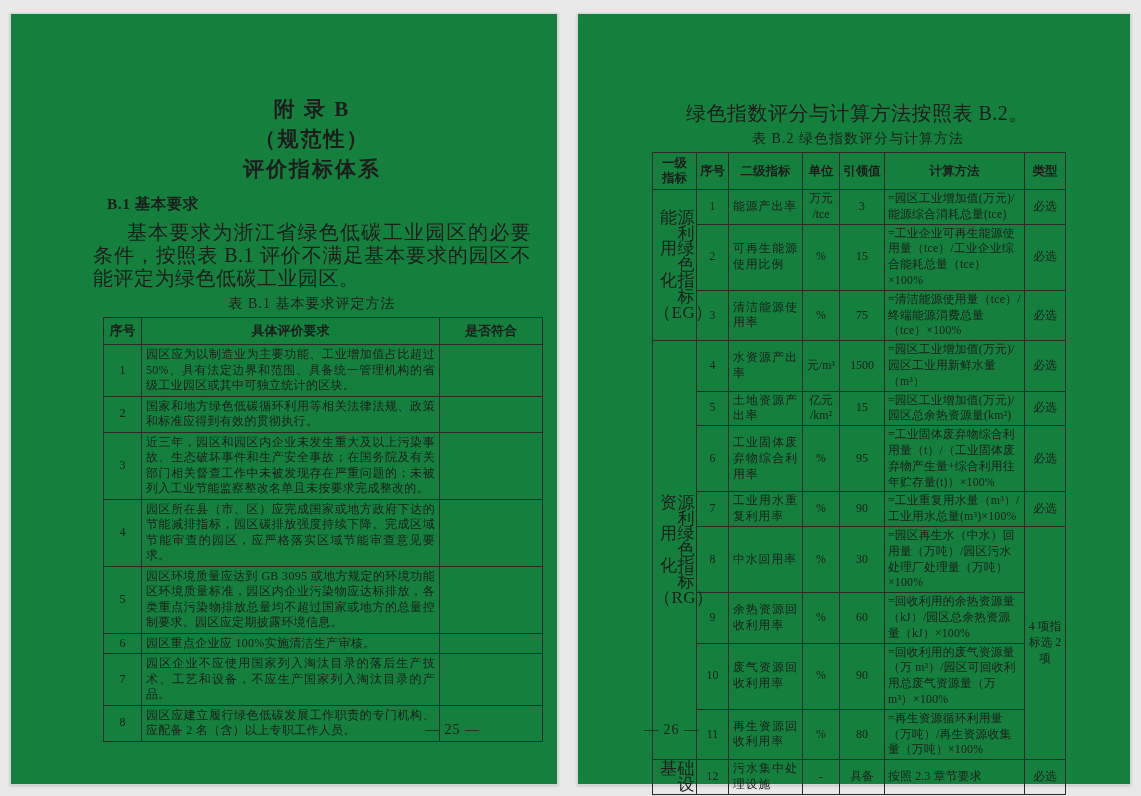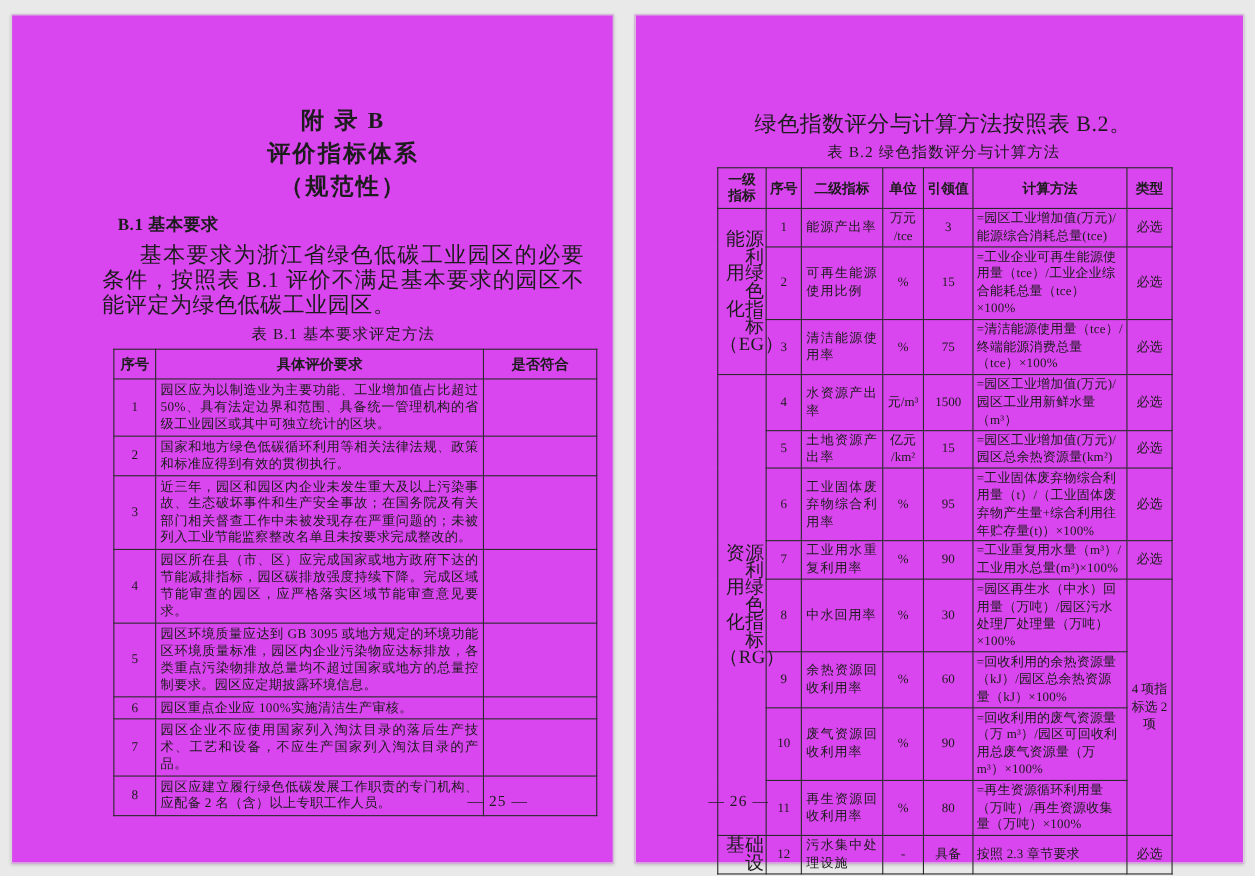--- a/index.html
+++ b/index.html
@@ -4,21 +4,21 @@
 <style>
   html,body{margin:0;padding:0;}
   body{
     width:1141px;height:796px;overflow:hidden;
     background:#e9e9e9;
     font-family:"Liberation Serif","DejaVu Serif",serif;
     color:#1c1c1c;
   }
   .canvas{position:relative;width:1141px;height:796px;}
   .page{
-    position:absolute;top:13px;height:772px;background:#d946ef;
+    position:absolute;top:13px;height:772px;background:#15803d;
     border:1px solid #d5d5d5;box-sizing:border-box;
     box-shadow:0 1px 3px rgba(0,0,0,.18);
   }
   .page-left{left:10px;width:548px;}
   .page-right{left:577px;width:554px;}
 
   .content-l{padding:80px 26px 0 82px;}
   .content-r{padding:82px 66px 0 74px;}
 
   .app-title{text-align:center;font-weight:bold;font-size:21px;line-height:30px;letter-spacing:2px;}
@@ -53,22 +53,22 @@
 </style>
 </head>
 <body>
 
 <div class="canvas">
 
   <div class="page page-left">
     <div class="content-l">
       <div class="app-title">
         <div>附 录 B</div>
+        <div>（规范性）</div>
         <div>评价指标体系</div>
-        <div>（规范性）</div>
       </div>
       <div class="sec-heading">B.1 基本要求</div>
       <p class="para">基本要求为浙江省绿色低碳工业园区的必要条件，按照表 B.1 评价不满足基本要求的园区不能评定为绿色低碳工业园区。</p>
       <div class="caption">表 B.1 基本要求评定方法</div>
 
       <table class="tbl tbl-b1">
         <colgroup>
             <col style="width:38px">
             <col style="width:298px">
             <col style="width:103px">

